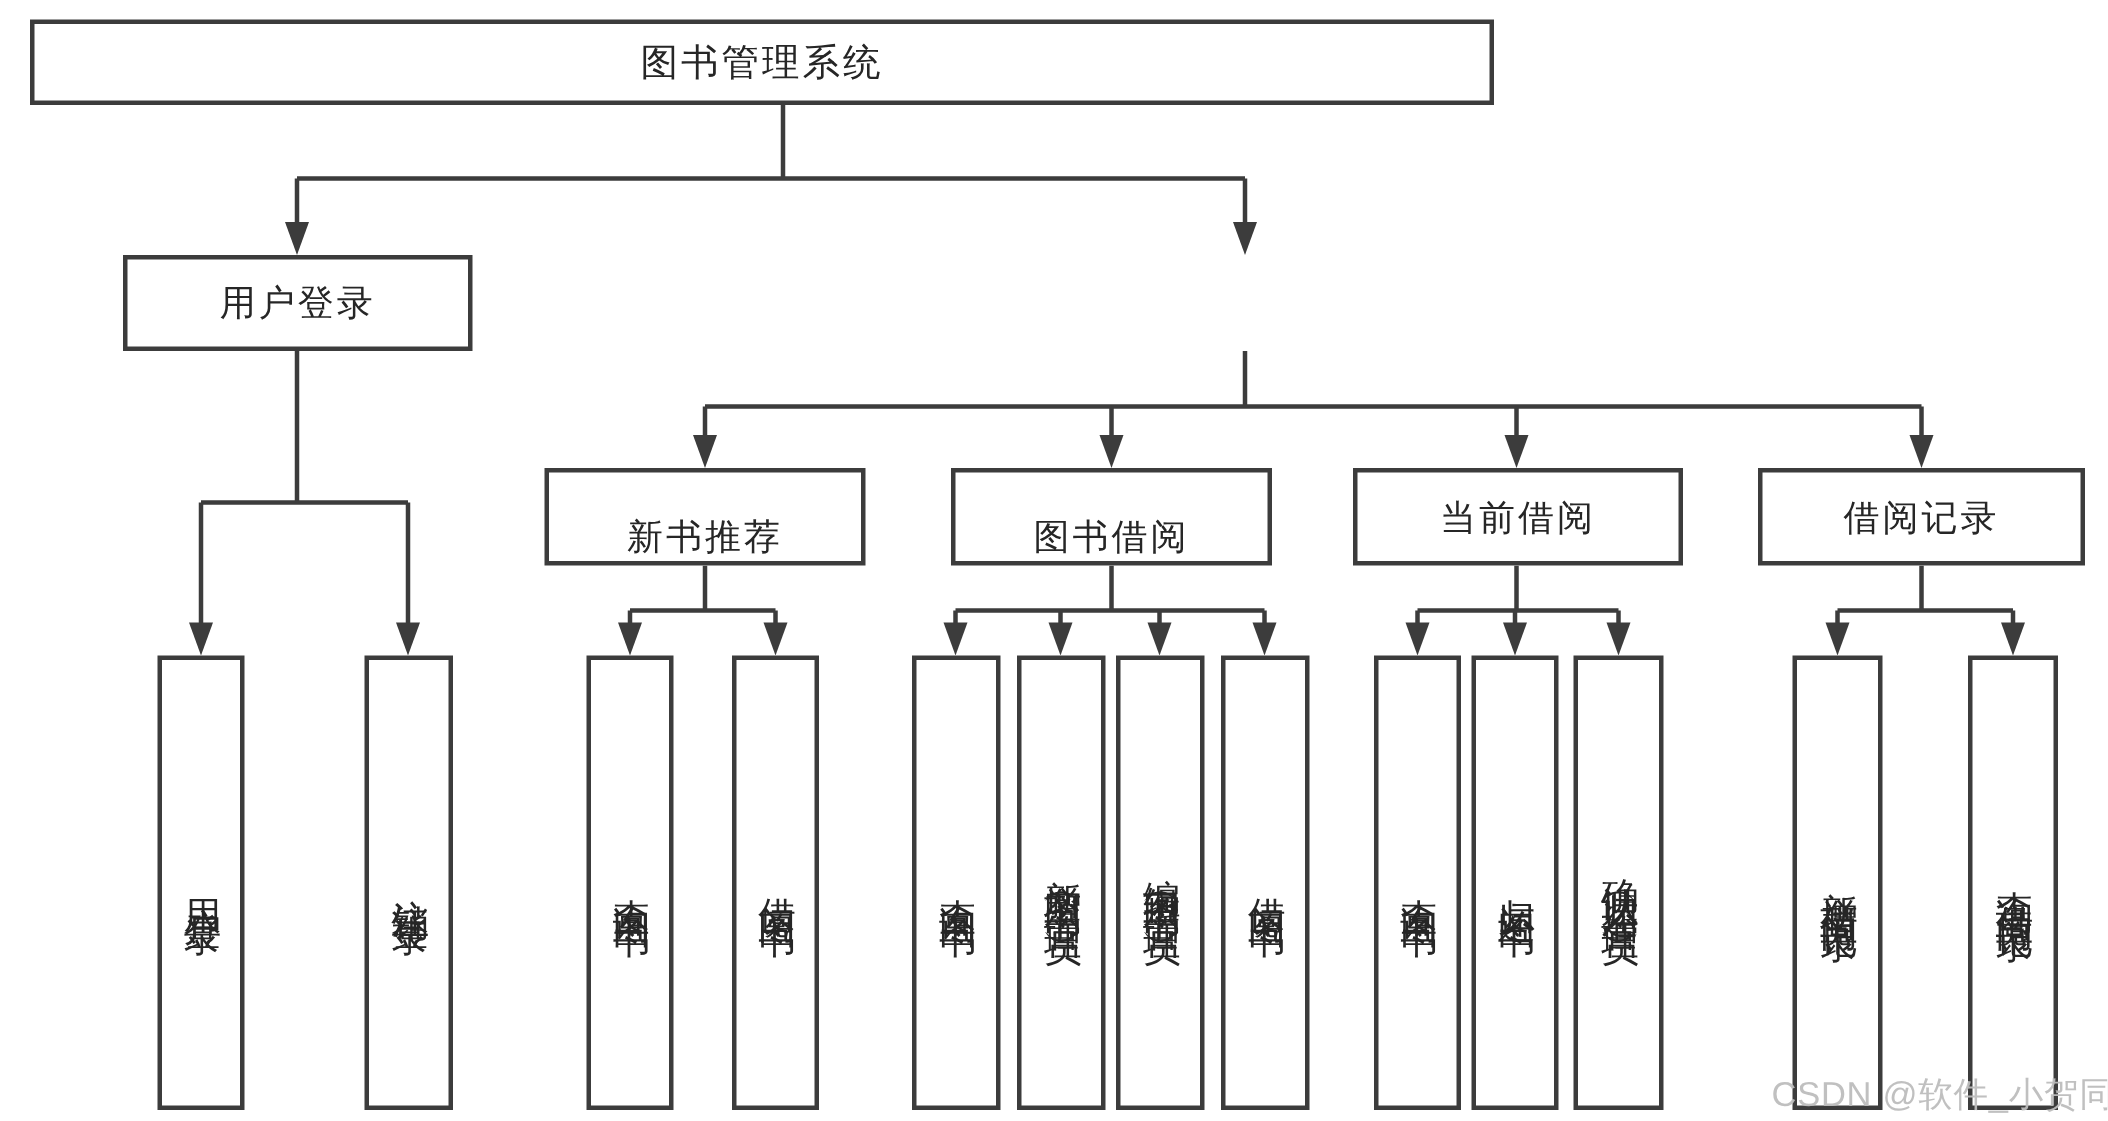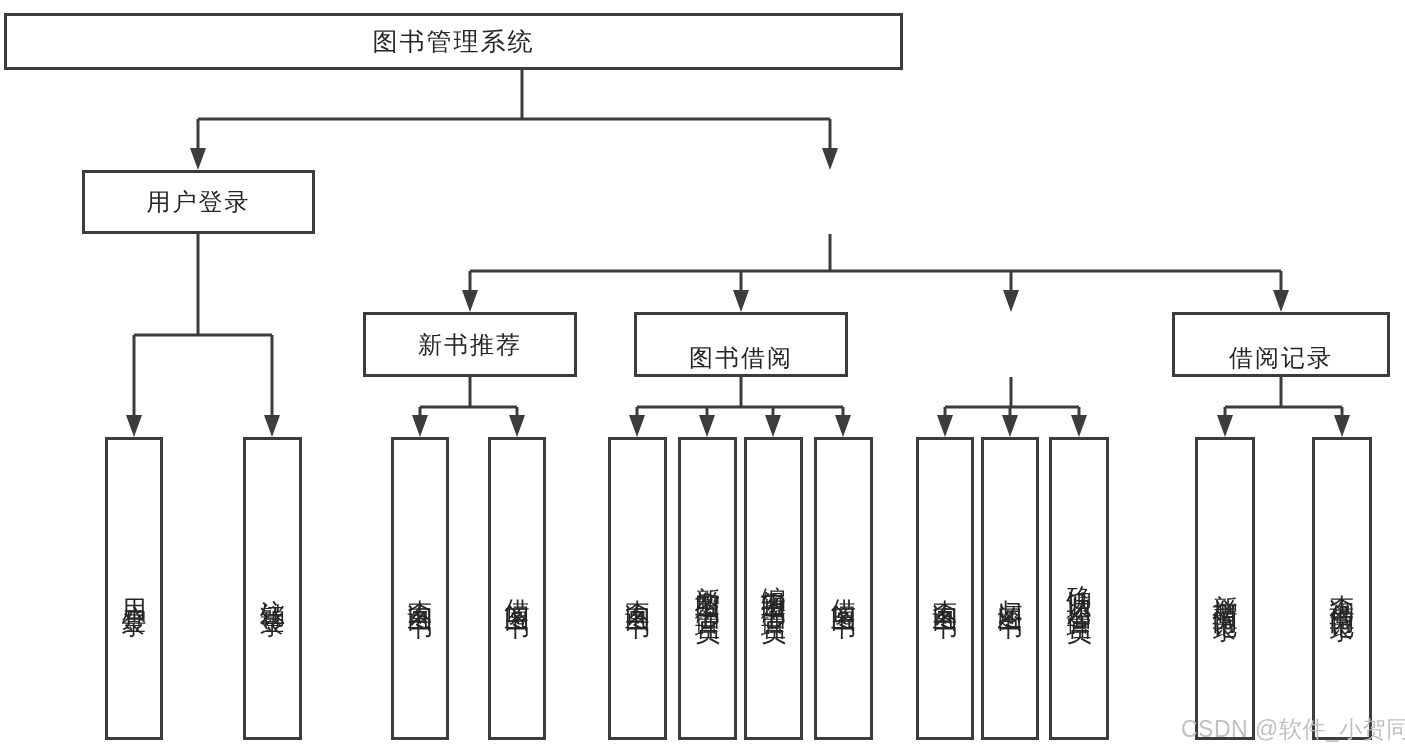--- a/index.html
+++ b/index.html
@@ -112,35 +112,38 @@
       <polygon points="1002,415 1018,415 1010,437"></polygon>
       <polygon points="1071,415 1087,415 1079,437"></polygon>
     </g>
     <g>
       <path d="M1281,377 V407 M1225,407 H1342 M1225,407 V416 M1342,407 V416"></path>
       <polygon points="1217,415 1233,415 1225,437"></polygon>
       <polygon points="1334,415 1350,415 1342,437"></polygon>
     </g>
   </svg>
 
-  <div class="node root" style="left:4px; top:13px; width:899px; height:57px;">
+  <div class="node root" style="left:20px; top:13px; width:976px; height:57px;">
     <span class="node-label">图书管理系统</span>
   </div>
 
   <div class="node branch" style="left:82px; top:170px; width:233px; height:64px;">
     <span class="node-label">用户登录</span>
   </div>
 
-  <div class="node branch" style="left:363px; top:312px; width:214px; height:65px;">
+  <div class="node branch" style="left:363px; top:312px; width:214px; height:65px;align-items:flex-end;">
     <span class="node-label">新书推荐</span>
   </div>
   <div class="node branch" style="left:634px; top:312px; width:214px; height:65px;align-items:flex-end;">
     <span class="node-label">图书借阅</span>
   </div>
-  <div class="node branch" style="left:1172px; top:312px; width:218px; height:65px;align-items:flex-end;">
+  <div class="node branch" style="left:902px; top:312px; width:220px; height:65px;">
+    <span class="node-label">当前借阅</span>
+  </div>
+  <div class="node branch" style="left:1172px; top:312px; width:218px; height:65px;">
     <span class="node-label">借阅记录</span>
   </div>
 
   <div class="node leaf" style="left:105px; top:437px; width:58px; height:303px;">
     <span class="node-label">用户登录</span>
   </div>
   <div class="node leaf" style="left:243px; top:437px; width:59px; height:303px;">
     <span class="node-label">注销登录</span>
   </div>
 

